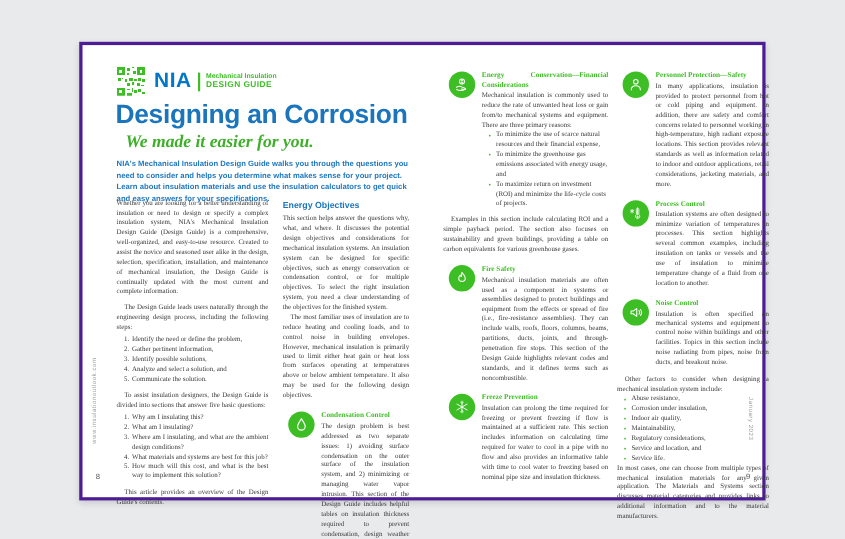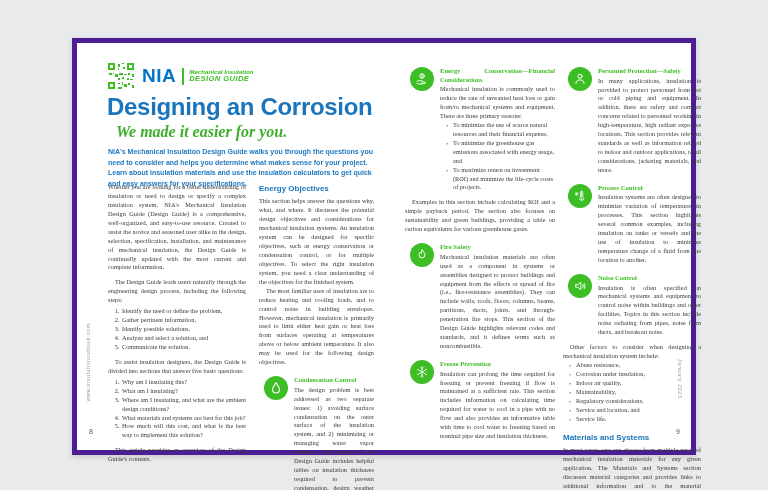--- a/index.html
+++ b/index.html
@@ -4,27 +4,27 @@
 <style>
   :root{
     --blue:#1b75bc; --nia-blue:#0077c8; --green:#3dbe24; --green-serif:#3daf29;
     --ink:#3a3a3a; --paper:#ffffff; --bg:#e9eaeb;
   }
   *{margin:0;padding:0;box-sizing:border-box;}
   html,body{width:768px;height:490px;overflow:hidden;background:var(--bg);
     font-family:"Liberation Sans",sans-serif;}
   .canvas{position:relative;width:768px;height:490px;background:var(--bg);}
   .spread{position:absolute;left:72px;top:38px;width:624px;height:417px;
-    background:var(--paper);border:5px solid #4c1d95;box-shadow:0 2px 6px rgba(0,0,0,.14);}
+    background:var(--paper);border:3px solid #4c1d95;box-shadow:0 2px 6px rgba(0,0,0,.14);}
   
   .brand{position:absolute;left:31px;top:20px;display:flex;align-items:center;}
   .qr{width:26px;height:26px;}
   .nia-logo{font-size:19px;font-weight:900;color:var(--nia-blue);margin-left:8px;letter-spacing:.5px;}
   .brand-divider{width:2px;height:17px;background:var(--green);margin:0 5px 0 6px;}
-  .tagline{display:flex;flex-direction:column;justify-content:flex-end;line-height:1.15;font-style:italic;}
+  .tagline{display:flex;flex-direction:column;justify-content:flex-end;line-height:1.15;}
   .tagline .t1{font-size:6.2px;font-weight:800;color:var(--green);}
   .tagline .t2{font-size:7.6px;font-weight:800;color:var(--green);letter-spacing:.4px;}
   .headline{position:absolute;left:30px;top:51px;color:var(--blue);font-weight:800;
     font-size:24px;line-height:25px;letter-spacing:-.3px;}
   .headline-row{display:flex;align-items:baseline;}
   .headline-accent{margin-left:9px;font-family:"Liberation Serif",serif;font-style:italic;
     font-weight:700;font-size:16px;color:var(--green-serif);letter-spacing:0;}
   .intro{position:absolute;left:31px;top:104px;width:266px;color:#1f78bf;
     font-size:7px;font-weight:700;line-height:1.5;}
   
@@ -255,21 +255,20 @@
         <ul class="dots">
           <li>Abuse resistance,</li>
           <li>Corrosion under insulation,</li>
           <li>Indoor air quality,</li>
           <li>Maintainability,</li>
           <li>Regulatory considerations,</li>
           <li>Service and location, and</li>
           <li>Service life.</li>
         </ul>
 
-        <div class="sec-heading mt">Materials and Systems</div>
         <p>In most cases, one can choose from multiple types of mechanical insulation materials for any given application. The Materials and Systems section discusses material categories and provides links to additional information and to the material manufacturers.</p>
       </div>
     </div>
 
     <div class="vtext-left">www.insulationoutlook.com</div>
     <div class="pagenum-left">8</div>
     <div class="vtext-right">January 2023</div>
     <div class="pagenum-right">9</div>
 
   </div>

